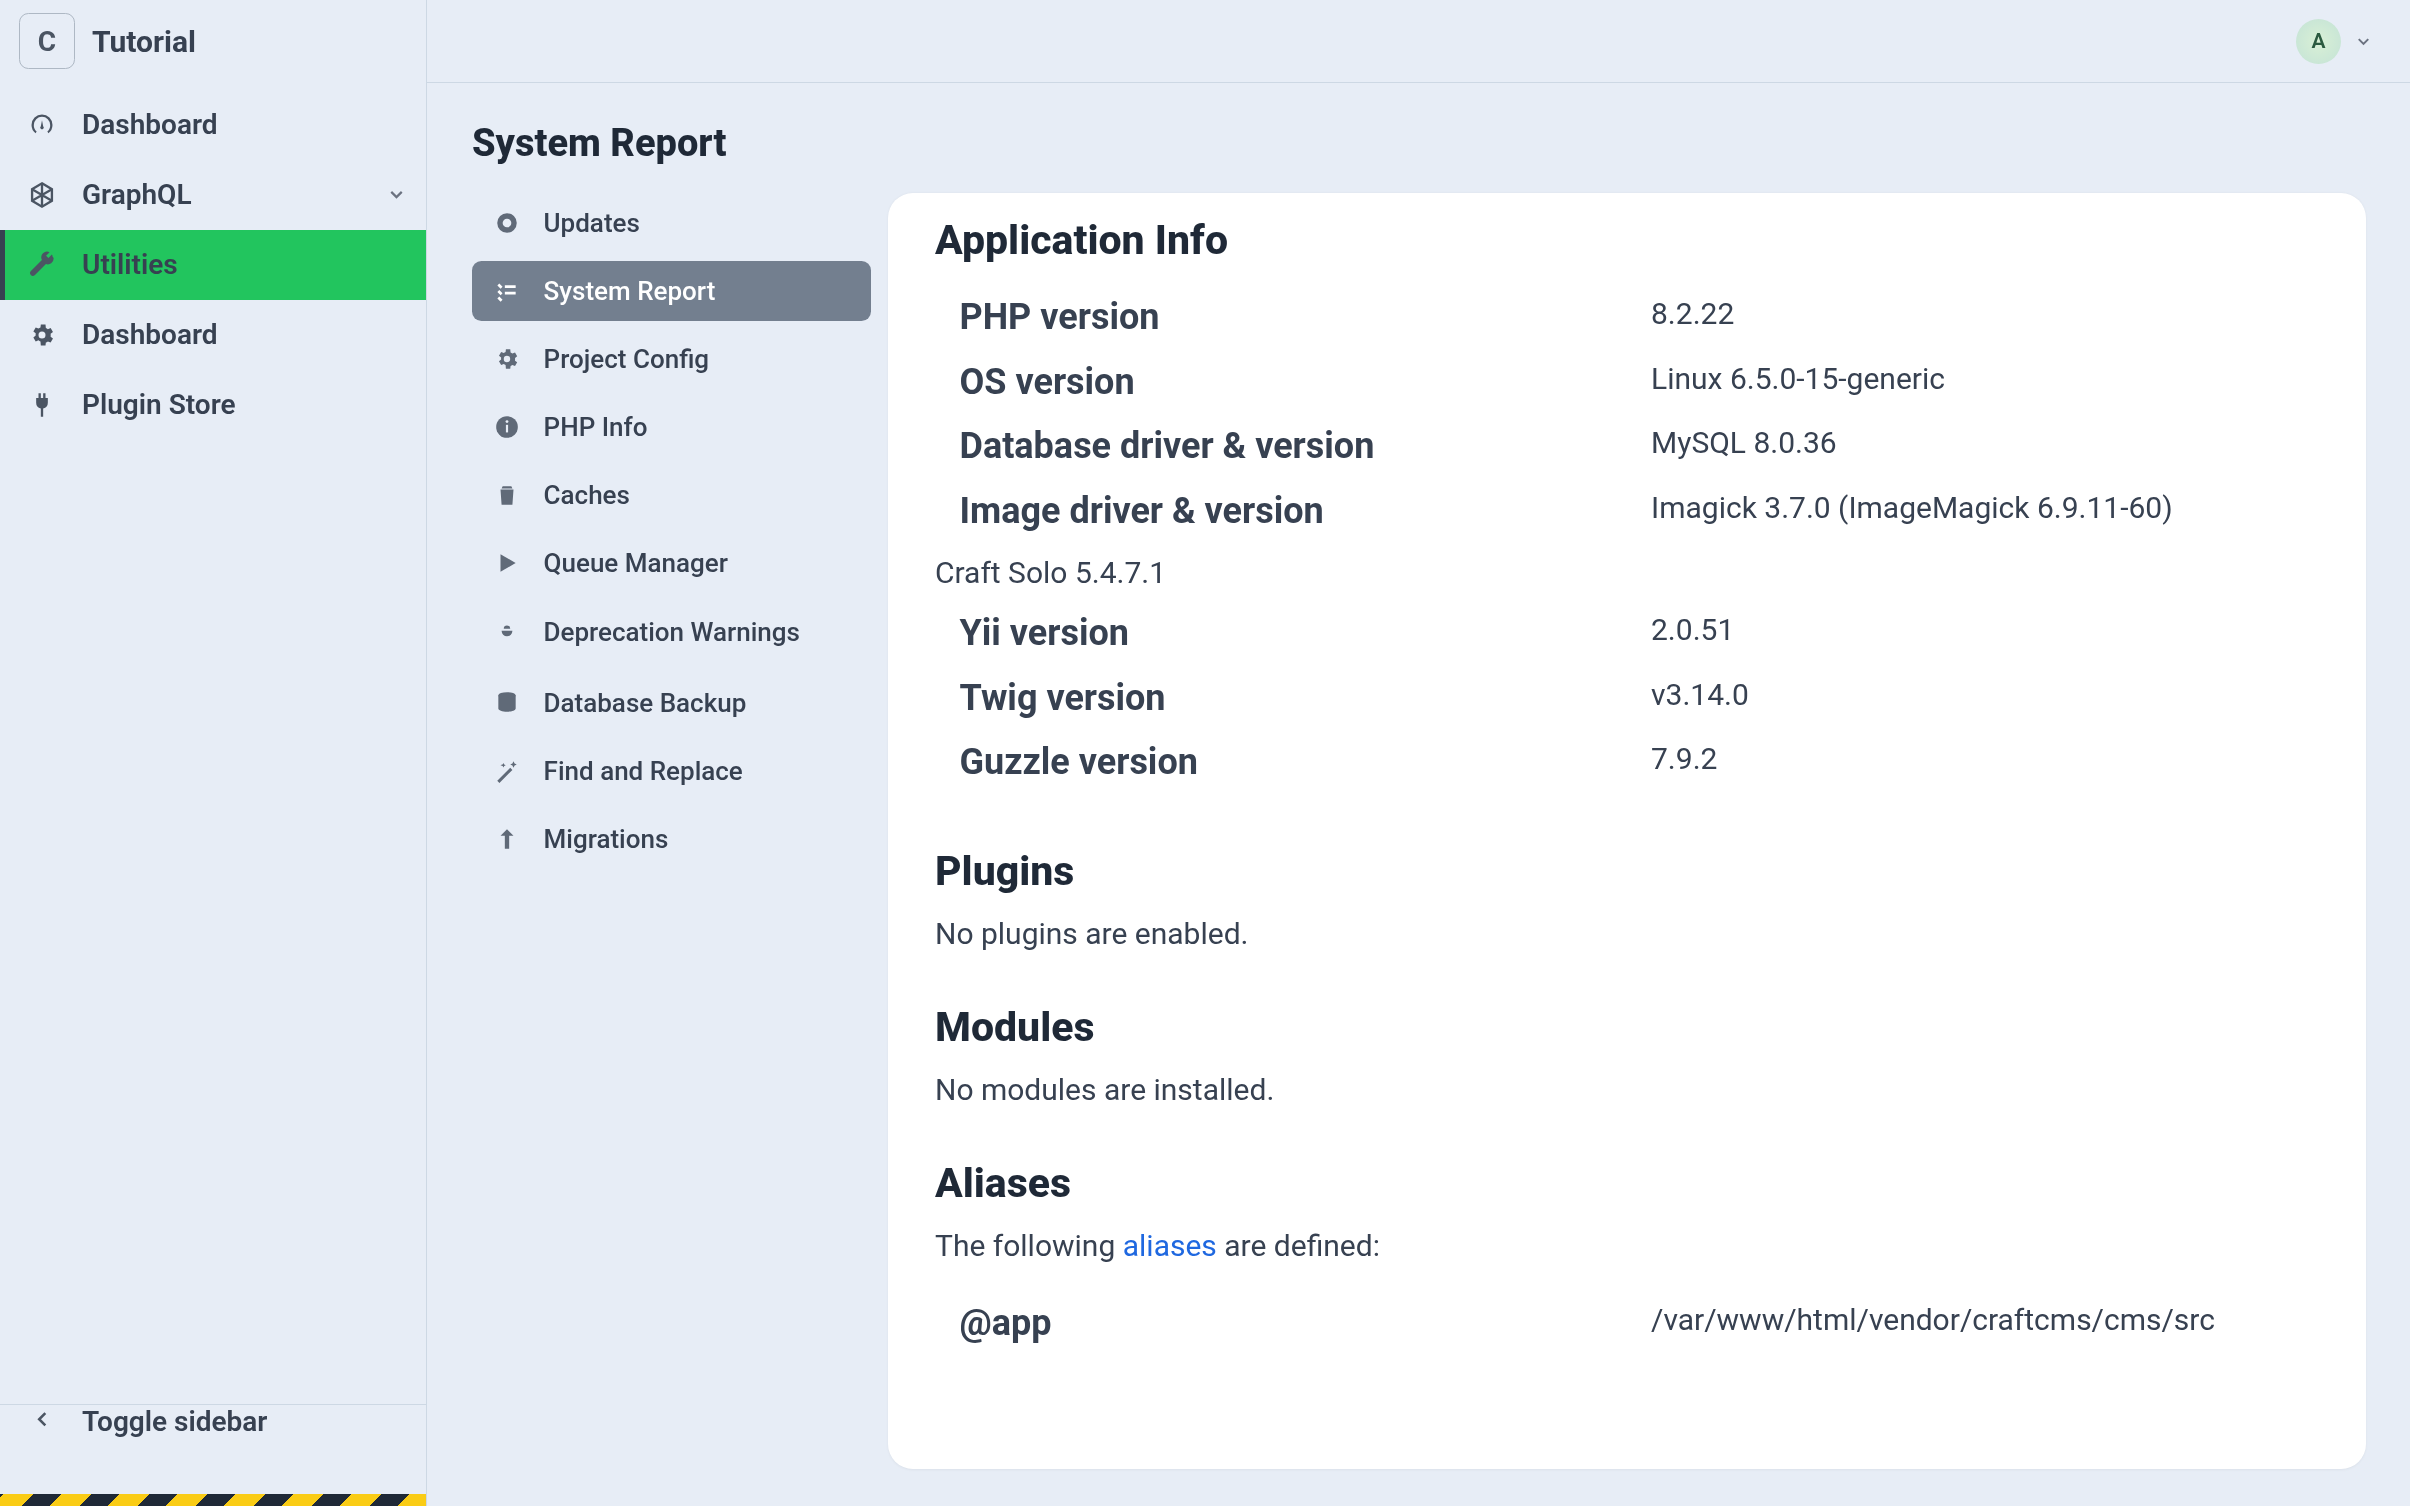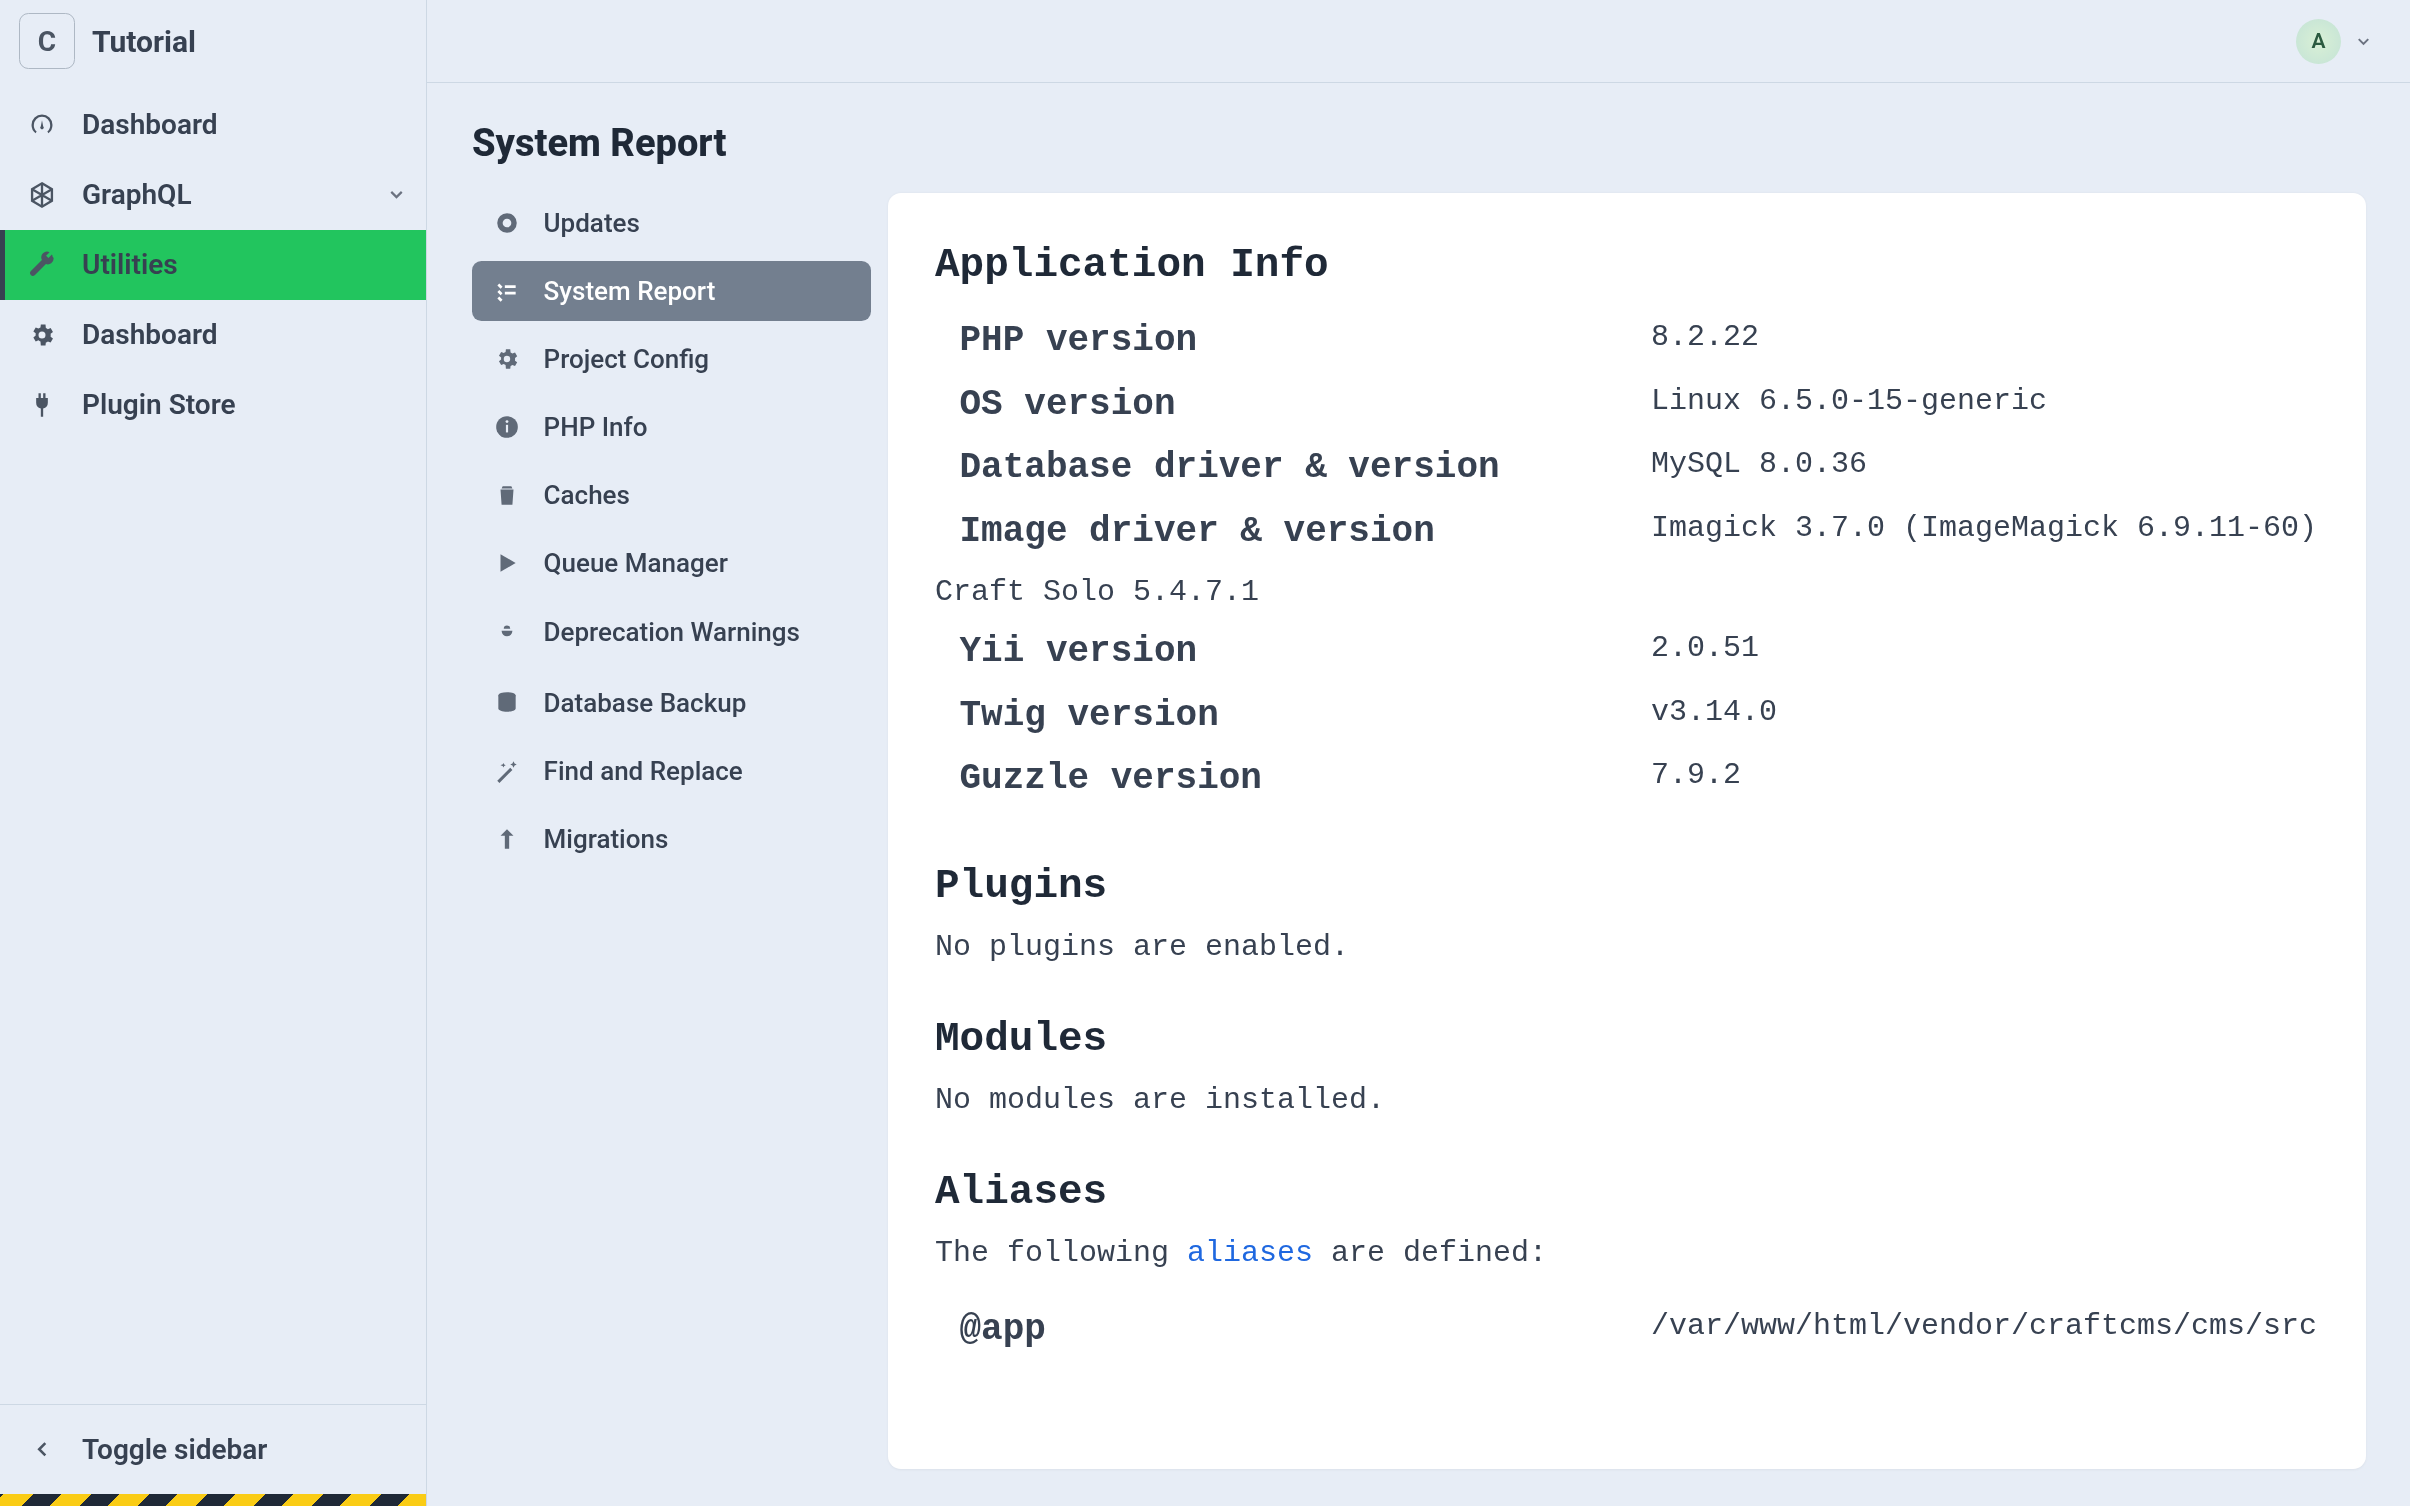--- a/index.html
+++ b/index.html
@@ -86,21 +86,20 @@
   margin-left: auto;
   color: #6b7280;
 }
 
 .sidebar-footer {
   margin-top: auto;
   border-top: 0.9px solid #cdd8e4;
 }
 .toggle-btn {
   display: flex;
-  align-items: center;
   gap: 26px;
   padding: 0 28px;
   height: 89px;
   font-size: 28px;
   font-weight: 600;
   color: #374151;
   cursor: pointer;
 }
 .hazard-stripe {
   height: 13px;
@@ -189,25 +188,24 @@
   width: 28px; height: 28px;
   color: #606a78;
   display:flex; align-items:center; justify-content:center;
   flex-shrink: 0;
 }
 
 
 .panel {
   flex: 1;
   background: #fff;
-  border-radius: 13px;
-  padding: 49px 47px;
+  border-radius: 25px;
+  padding: 23px 47px;
   overflow-y: auto;
   box-shadow: 0 0.9px 2.8px rgba(0,0,0,0.05);
-  font-family: Liberation Mono, monospace;
 }
 .panel h2 {
   font-size: 41px;
   font-weight: 800;
   color: #1f2937;
   margin-bottom: 21px;
   margin-top: 52px;
 }
 .panel h2:first-child { margin-top: 0; }
 

